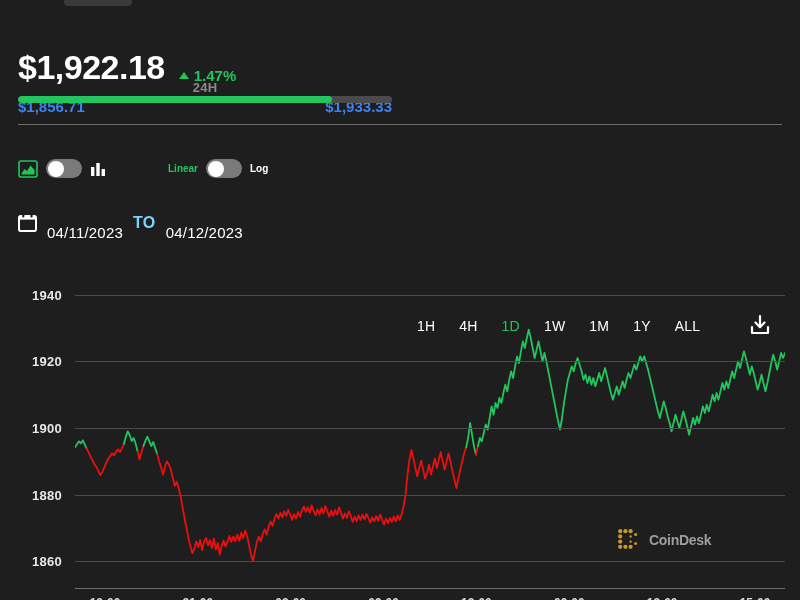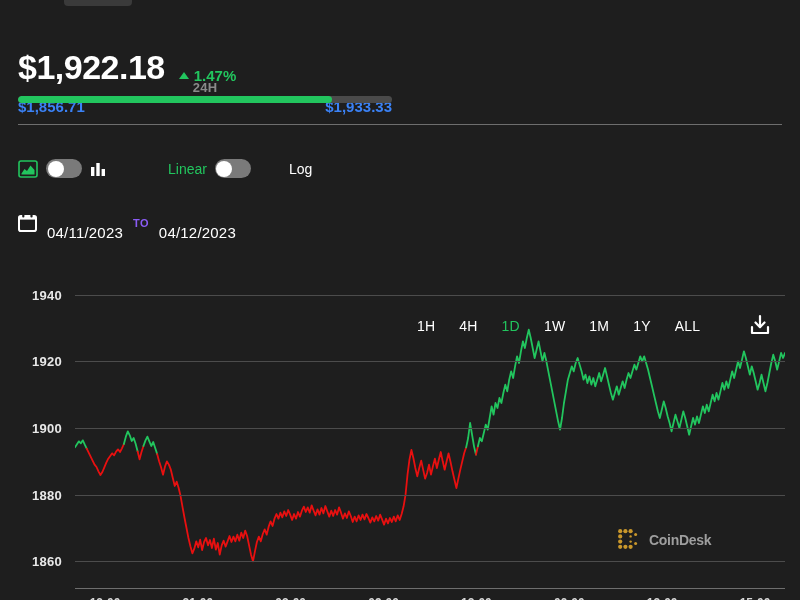--- a/index.html
+++ b/index.html
@@ -126,25 +126,25 @@
     cursor: pointer;
   }
   .switch .knob {
     position: absolute;
     top: 1.5px; left: 1.5px;
     width: 16px; height: 16px;
     background: #ffffff;
     border-radius: 50%;
   }
   .sw-label {
-    font-size: 14px;
-    font-weight: 400;
+    font-size: 10px;
+    font-weight: 700;
   }
   .sw-label.active { color: #22c55e; }
-  .sw-label.inactive { color: #ffffff; margin-left: 30px; }
+  .sw-label.inactive { color: #ffffff; }
 
   .icn { display: inline-flex; align-items: center; }
 
   
   .periods {
     position: absolute;
     left: 405px; top: 160px;
     display: flex;
     align-items: center;
     gap: 0px;
@@ -175,23 +175,23 @@
     cursor: pointer;
   }
   .date-val {
     font-size: 15px;
     font-weight: 400;
     color: #ffffff;
     letter-spacing: 0.2px;
     margin-top: 20px;
   }
   .date-to {
-    font-size: 11px;
-    font-weight: 700;
-    color: #8b5cf6;
+    font-size: 16px;
+    font-weight: 700;
+    color: #7dd3fc;
     letter-spacing: 0.4px;
   }
 
   
   .chart-wrap {
     position: absolute;
     left: 0; top: 248px;
     width: 800px; height: 352px;
   }
   .y-label {

